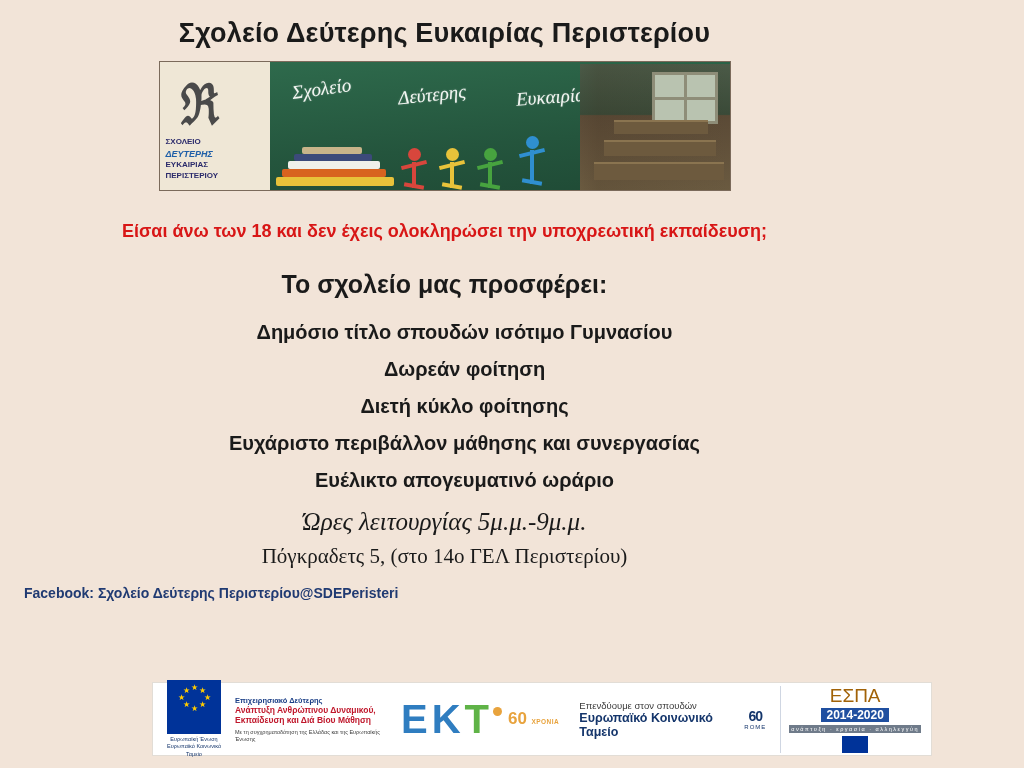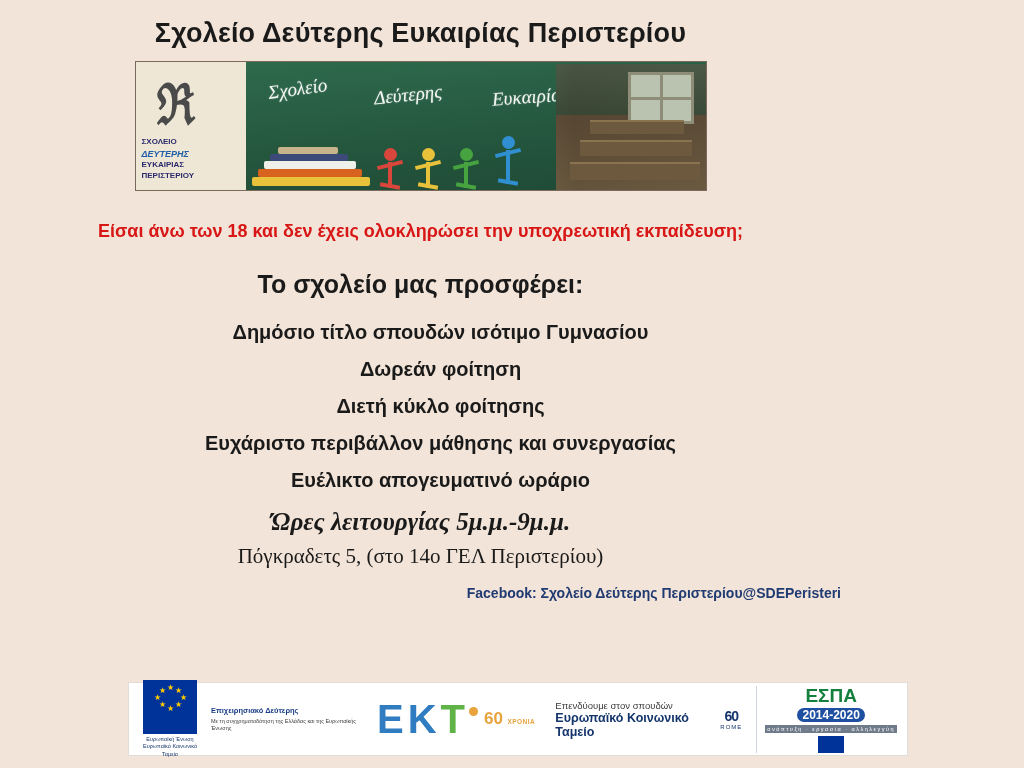--- a/index.html
+++ b/index.html
@@ -12,20 +12,21 @@
   body {
     background: #f2e4d8;
     font-family: "Liberation Sans", sans-serif;
     color: #1b1b1b;
   }
   .slide {
     position: relative;
     width: 841px;
     height: 768px;
     box-sizing: border-box;
+    margin-left: 24px;
   }
 
   
   .title {
     text-align: center;
     font-size: 27px;
     font-weight: bold;
     color: #1a1a1a;
     padding-top: 18px;
     letter-spacing: 0.2px;
@@ -187,35 +188,35 @@
     color: #e01b1b;
     font-weight: bold;
     font-style: italic;
     font-family: "Liberation Serif", serif;
     font-size: 25px;
     margin-top: 6px;
   }
   .hours {
     text-align: center;
     color: #1a1a1a;
-    font-weight: bold;
+    font-weight: normal;
     font-style: italic;
     font-family: "Liberation Serif", serif;
     font-size: 25px;
     margin-top: 6px;
   }
   .address {
     text-align: center;
     font-family: "Liberation Serif", serif;
     font-size: 21px;
     margin-top: 8px;
     color: #1a1a1a;
   }
   .facebook {
-    text-align: right;
+    text-align: left;
     font-size: 14px;
     font-weight: bold;
     color: #203a72;
     margin-top: 16px;
   }
 
   
   .footer {
     position: absolute;
     left: 128px;
@@ -284,24 +285,24 @@
     margin-right: 4px;
   }
   .rome .num { font-size: 14px; font-weight: bold; letter-spacing: -1px; }
   .rome .txt { font-size: 6px; letter-spacing: 1px; }
   .espa {
     flex: 0 0 auto;
     text-align: center;
     border-left: 1px solid #cfd6e2;
     padding-left: 8px;
   }
-  .espa .name { font-size: 19px; font-weight: bold; color: #15803d; line-height: 1; }
+  .espa .name { font-size: 19px; font-weight: normal; color: #a16207; line-height: 1; }
   .espa .years {
     font-size: 12px; font-weight: bold; color: #ffffff;
-    background: #1f4fa0; border-radius: 7px; padding: 0 5px; margin-top: 2px; display: inline-block;
+    background: #1f4fa0; border-radius: 0; padding: 0 5px; margin-top: 2px; display: inline-block;
   }
   .espa .sub {
     font-size: 5.5px; color: #ffffff; background: #6f7b8a; margin-top: 2px;
     letter-spacing: 1.5px; padding: 1px 2px;
   }
   .mini-flag {
     width: 26px; height: 17px; background: #003399; position: relative;
     margin: 3px auto 0 auto;
   }
 </style>
@@ -403,20 +404,21 @@
           <span class="star" style="left:11px;top:14px;">★</span>
           <span class="star" style="left:16px;top:7px;">★</span>
         </div>
       </div>
       <div class="cap">Ευρωπαϊκή Ένωση
 Ευρωπαϊκό Κοινωνικό Ταμείο</div>
     </div>
 
     <div class="epanad">
       <div class="l1">Επιχειρησιακό Δεύτερης</div>
+      <div class="l2">Ανάπτυξη Ανθρώπινου Δυναμικού, Εκπαίδευση και Διά Βίου Μάθηση</div>
       <div class="l3">Με τη συγχρηματοδότηση της Ελλάδας και της Ευρωπαϊκής Ένωσης</div>
     </div>
 
     <div class="ekt">
       <span class="e">E</span>
       <span class="k">K</span>
       <span class="t">T</span>
       <span class="dot"></span>
       <span class="ekt-60">
         <span class="n">60</span>

